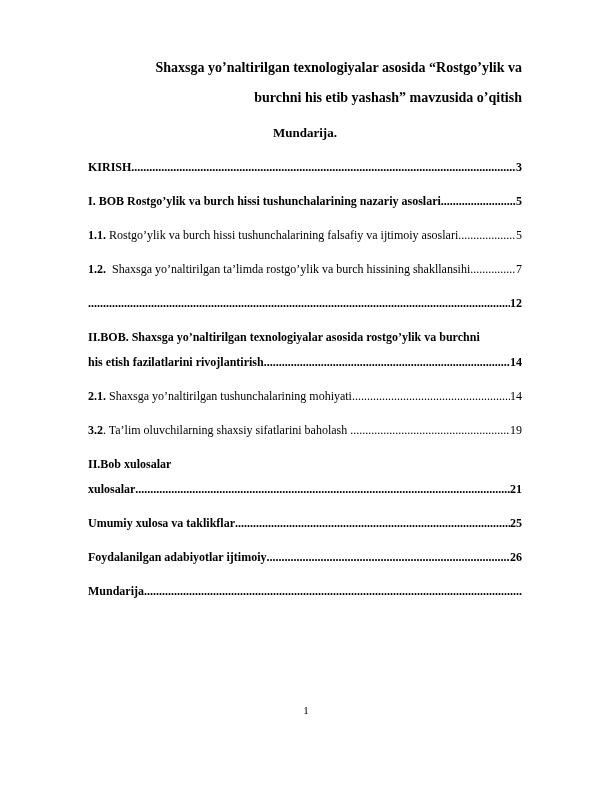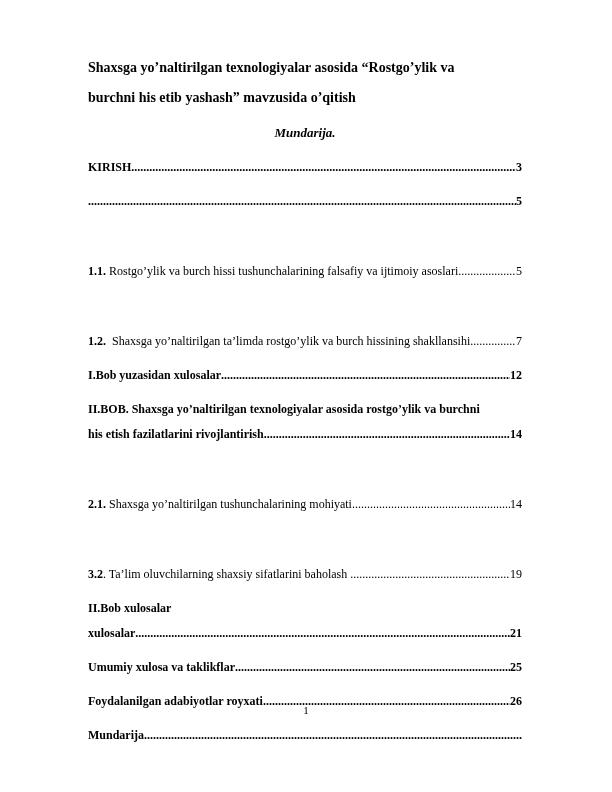--- a/index.html
+++ b/index.html
@@ -12,53 +12,51 @@
     width: 612px;
     height: 792px;
     background: #ffffff;
     color: #000000;
     font-family: "Liberation Serif", "DejaVu Serif", serif;
     box-sizing: border-box;
     padding: 53px 90px 0 88px;
     overflow: hidden;
   }
   .doc-title {
-    text-align: left;
+    text-align: right;
     font-weight: bold;
     font-size: 14px;
     line-height: 30px;
   }
   .contents-heading {
     text-align: center;
     font-weight: bold;
     font-size: 13px;
     line-height: 20px;
     margin-top: 10px;
-    font-style: italic;
   }
   .toc {
     margin-top: 12px;
     font-size: 12px;
   }
   .toc-paragraph {
     margin: 0 0 9px 0;
   }
   .toc-line {
     display: flex;
     align-items: baseline;
     line-height: 25px;
     white-space: pre;
   }
   .toc-line .b {
     font-weight: bold;
     flex: 0 0 auto;
   }
   .toc-line .r {
     flex: 0 0 auto;
-    margin-top: 36px;
   }
   .toc-line.all-bold {
     font-weight: bold;
   }
   .leader {
     flex: 1 1 auto;
     min-width: 0;
     overflow: hidden;
     white-space: nowrap;
   }
@@ -85,50 +83,50 @@
     <div>burchni his etib yashash” mavzusida o’qitish</div>
   </div>
 
   <div class="contents-heading">Mundarija.</div>
 
   <div class="toc">
       <div class="toc-paragraph">
         <div class="toc-line all-bold"><span class="b">KIRISH</span><span class="leader">........................................................................................................................................................................................................</span><span class="pg">3</span></div>
       </div>
       <div class="toc-paragraph">
-        <div class="toc-line all-bold"><span class="leader">........................................................................................................................................................................................................</span><span class="pg">5</span></div>
+        <div class="toc-line all-bold"><span class="b">I. BOB Rostgo’ylik va burch hissi tushunchalarining nazariy asoslari</span><span class="leader">........................................................................................................................................................................................................</span><span class="pg">5</span></div>
       </div>
       <div class="toc-paragraph">
         <div class="toc-line"><span class="b">1.1.</span><span class="r"> Rostgo’ylik va burch hissi tushunchalarining falsafiy va ijtimoiy asoslari</span><span class="leader">........................................................................................................................................................................................................</span><span class="pg">5</span></div>
       </div>
       <div class="toc-paragraph">
         <div class="toc-line"><span class="b">1.2.</span><span class="r">  Shaxsga yo’naltirilgan ta’limda rostgo’ylik va burch hissining shakllansihi</span><span class="leader">........................................................................................................................................................................................................</span><span class="pg">7</span></div>
       </div>
       <div class="toc-paragraph">
-        <div class="toc-line all-bold"><span class="b">I.Bob yuzasidan xulosalar</span><span class="leader">........................................................................................................................................................................................................</span><span class="pg">12</span></div>
+        <div class="toc-line all-bold"><span class="leader">........................................................................................................................................................................................................</span><span class="pg">12</span></div>
       </div>
       <div class="toc-paragraph">
         <div class="toc-line all-bold"><span class="b">II.BOB. Shaxsga yo’naltirilgan texnologiyalar asosida rostgo’ylik va burchni</span></div>
         <div class="toc-line all-bold"><span class="b">his etish fazilatlarini rivojlantirish</span><span class="leader">........................................................................................................................................................................................................</span><span class="pg">14</span></div>
       </div>
       <div class="toc-paragraph">
         <div class="toc-line"><span class="b">2.1.</span><span class="r"> Shaxsga yo’naltirilgan tushunchalarining mohiyati</span><span class="leader">........................................................................................................................................................................................................</span><span class="pg">14</span></div>
       </div>
       <div class="toc-paragraph">
         <div class="toc-line"><span class="b">3.2</span><span class="r">. Ta’lim oluvchilarning shaxsiy sifatlarini baholash </span><span class="leader">........................................................................................................................................................................................................</span><span class="pg">19</span></div>
       </div>
       <div class="toc-paragraph">
         <div class="toc-line all-bold"><span class="b">II.Bob xulosalar</span></div>
         <div class="toc-line all-bold"><span class="b">xulosalar</span><span class="leader">........................................................................................................................................................................................................</span><span class="pg">21</span></div>
       </div>
       <div class="toc-paragraph">
         <div class="toc-line all-bold"><span class="b">Umumiy xulosa va taklikflar</span><span class="leader">........................................................................................................................................................................................................</span><span class="pg">25</span></div>
       </div>
       <div class="toc-paragraph">
-        <div class="toc-line all-bold"><span class="b">Foydalanilgan adabiyotlar royxati</span><span class="leader">........................................................................................................................................................................................................</span><span class="pg">26</span></div>
+        <div class="toc-line all-bold"><span class="b">Foydalanilgan adabiyotlar ijtimoiy</span><span class="leader">........................................................................................................................................................................................................</span><span class="pg">26</span></div>
       </div>
       <div class="toc-paragraph">
         <div class="toc-line all-bold"><span class="b">Mundarija</span><span class="leader">........................................................................................................................................................................................................</span><span class="pg"></span></div>
       </div>
     </div>
 
   <div class="page-num">1</div>
 
 </div>
 

